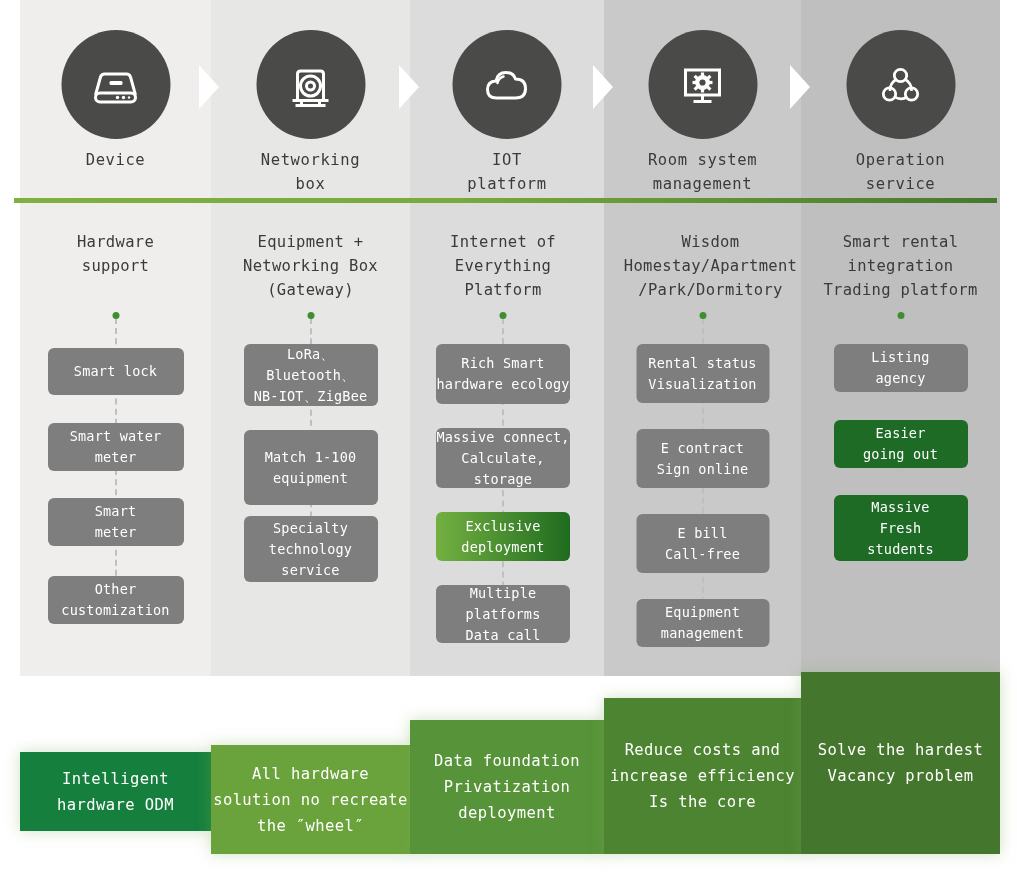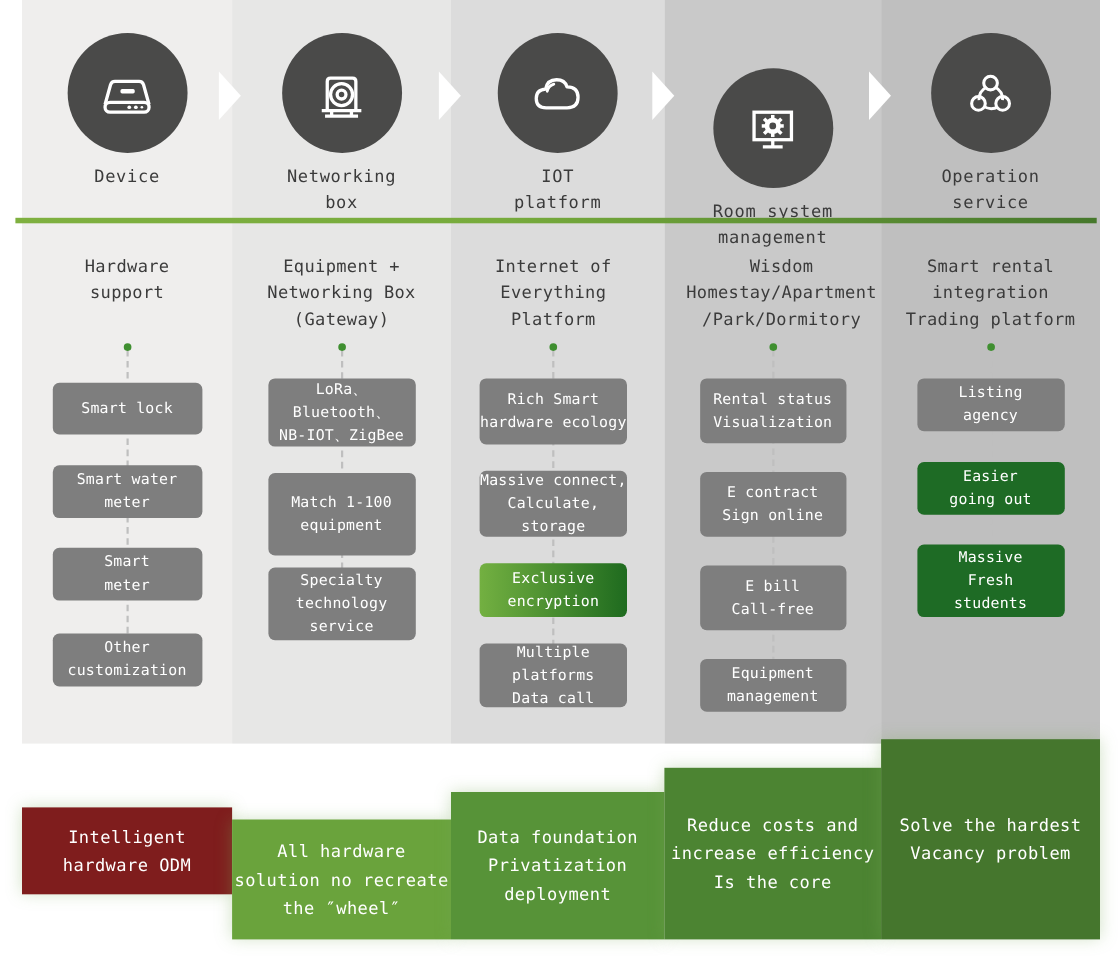--- a/index.html
+++ b/index.html
@@ -79,21 +79,21 @@
 
   
   .stair {
     position: absolute;
     color: #ffffff; font-size: 15.5px; line-height: 26px;
     letter-spacing: 0.4px; white-space: pre-line;
     display: flex; align-items: center; justify-content: center;
     text-align: center;
     box-shadow: 0 0 14px rgba(120,170,90,0.35);
   }
-  .stair.s0 { left: 20px;  top: 734px; width: 191px; height: 79px;  background: #7f1d1d; }
+  .stair.s0 { left: 20px;  top: 752px; width: 191px; height: 79px;  background: #15803d; }
   .stair.s1 { left: 211px; top: 745px; width: 199px; height: 109px; background: #6aa33c; }
   .stair.s2 { left: 410px; top: 720px; width: 194px; height: 134px; background: #579338; }
   .stair.s3 { left: 604px; top: 698px; width: 197px; height: 156px; background: #4c8432; }
   .stair.s4 { left: 801px; top: 672px; width: 199px; height: 182px; background: #45762d; }
 </style>
 </head>
 <body>
 
 <div id="stage">
 
@@ -149,21 +149,21 @@
       </svg>
     </div>
     <div class="head-label">IOT
 platform</div>
   </div>
 
   <div class="arrow" style="left:593px;">
       <i></i>
     </div>
 
-  <div class="head-col" style="left:604px;width:197px;margin-top:32px;">
+  <div class="head-col" style="left:604px;width:197px;">
     <div class="circ">
       <svg width="58" height="58" viewBox="0 0 58 58">
         <rect x="12" y="14" width="34" height="25" fill="none" stroke="#fff" stroke-width="3"></rect>
         <line x1="29" y1="39" x2="29" y2="45" stroke="#fff" stroke-width="3"></line>
         <line x1="20" y1="45.5" x2="38" y2="45.5" stroke="#fff" stroke-width="3"></line>
         <g fill="#fff">
           <circle cx="29" cy="26.5" r="7.4"></circle>
           <rect x="27.4" y="16.5" width="3.2" height="5"></rect>
           <rect x="27.4" y="31.5" width="3.2" height="5"></rect>
           <rect x="19" y="24.9" width="5" height="3.2"></rect>
@@ -234,21 +234,21 @@
     <div class="col-title">Internet of
 Everything
 Platform</div>
     <div class="stem" style="top:112px;height:300px;"></div>
     <div class="dot" style="top:106px;"></div>
     <div class="chip" style="top:138px;width:134px;height:60px;">Rich Smart
 hardware ecology</div>
     <div class="chip" style="top:222px;width:134px;height:60px;">Massive connect,
 Calculate, storage</div>
     <div class="chip green-grad" style="top:306px;width:134px;height:49px;">Exclusive
-encryption</div>
+deployment</div>
     <div class="chip" style="top:379px;width:134px;height:58px;">Multiple platforms
 Data call</div>
   </div>
 
   <div class="body-col" style="left:604px;width:197px;padding-left:16px;">
     <div class="col-title">Wisdom
 Homestay/Apartment
 /Park/Dormitory</div>
     <div class="stem" style="top:112px;height:305px;"></div>
     <div class="dot" style="top:106px;"></div>

